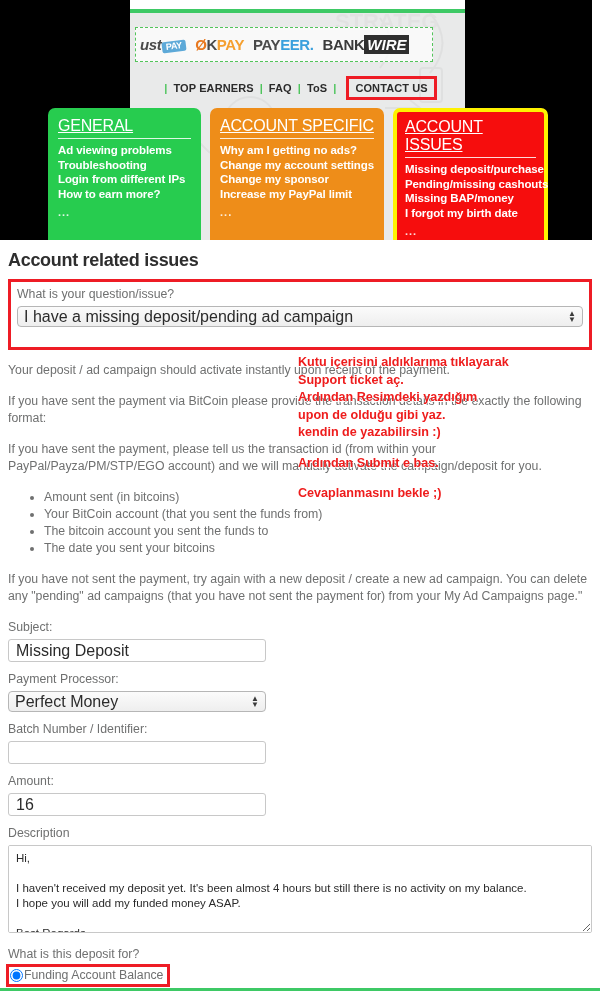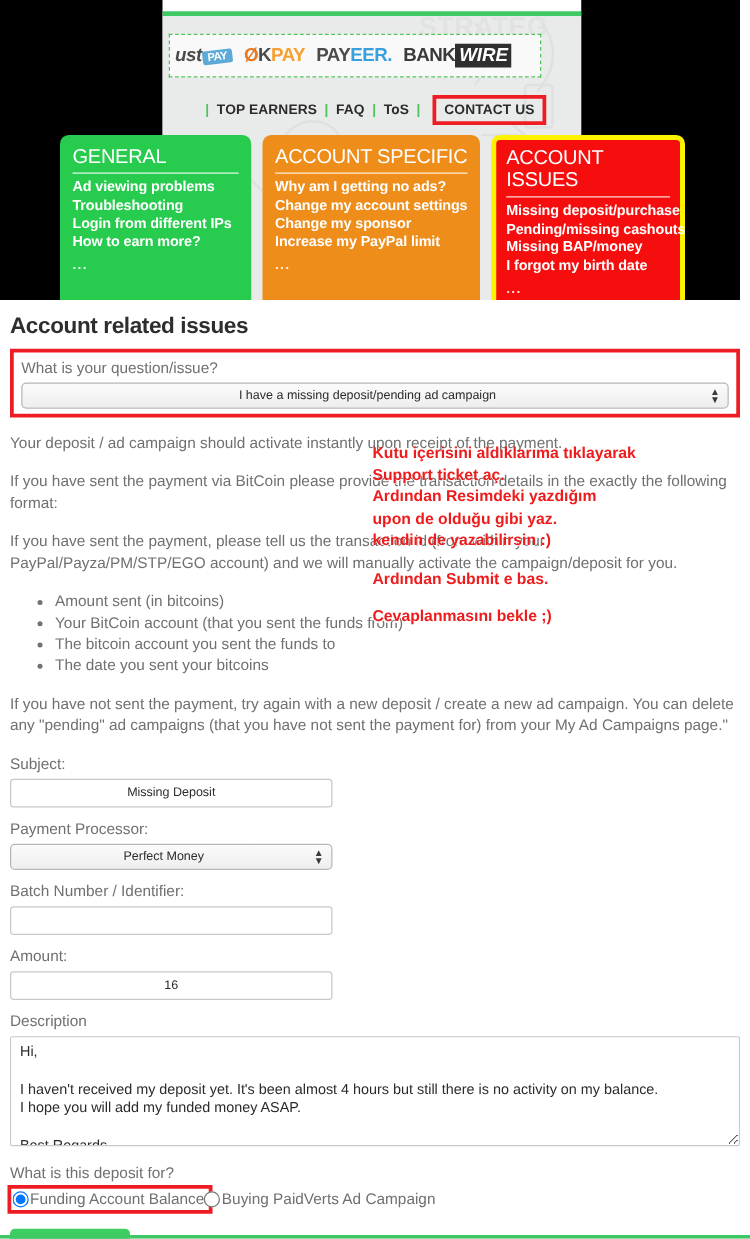--- a/index.html
+++ b/index.html
@@ -146,20 +146,21 @@
     width: 155px;
     padding: 6px 8px 10px 8px;
   }
   .panel h3 {
     margin: 0 0 4px 0;
     font-size: 16px;
     font-weight: normal;
     letter-spacing: -0.2px;
     border-bottom: 1px solid rgba(255,255,255,0.85);
     padding-bottom: 3px;
+    text-decoration: underline;
   }
   .panel ul {
     margin: 0; padding: 0; list-style: none;
   }
   .panel li {
     font-size: 11.5px;
     line-height: 14.5px;
     font-weight: bold;
     letter-spacing: -0.1px;
     white-space: nowrap;
@@ -190,37 +191,36 @@
   h1.page-title {
     margin: 12px 0 10px 0;
     font-size: 18px;
     font-weight: bold;
     color: #2e2e2e;
     letter-spacing: -0.3px;
   }
 
   .question-box {
     border: 3px solid #ee1c25;
-    padding: 4px 6px 4px 6px;
+    padding: 4px 6px 20px 6px;
     margin: 0 0 12px 0;
   }
   .field-label {
     display: block;
     font-size: 12.3px;
     color: #6f7070;
     margin-bottom: 3px;
   }
 
   select.styled, input.styled {
     width: 100%;
     box-sizing: border-box;
     font-family: "Liberation Sans", sans-serif;
-    font-size: 10px;
+    font-size: 16px;
     color: #2b2b2b;
-    text-align: center;
   }
   select.styled {
     height: 21px;
     padding: 1px 18px 1px 6px;
     border: 1px solid #b6b6b6;
     border-radius: 4px;
     background: linear-gradient(#fbfbfb, #eeeeee);
     -webkit-appearance: none;
     appearance: none;
   }
@@ -463,24 +463,20 @@
 I hope you will add my funded money ASAP.
 
 Best Regards.</textarea>
 
   <label class="radio-q field-label">What is this deposit for?</label>
   <div class="radio-line">
     <span class="radio-hl">
       <input type="radio" name="depfor" checked="" style="">
       <span>Funding Account Balance</span>
     </span>
-    <span class="radio-opt2">
-      <input type="radio" name="depfor" style="">
-      <span>Buying PaidVerts Ad Campaign</span>
-    </span>
   </div>
 
   <button class="submit-btn">Submit</button>
 </div>
 
 <div class="note">
   <div>Kutu içerisini aldıklarıma tıklayarak</div>
   <div>Support ticket aç.</div>
   <div>Ardından Resimdeki yazdığım</div>
   <div>upon de olduğu gibi yaz.</div>

